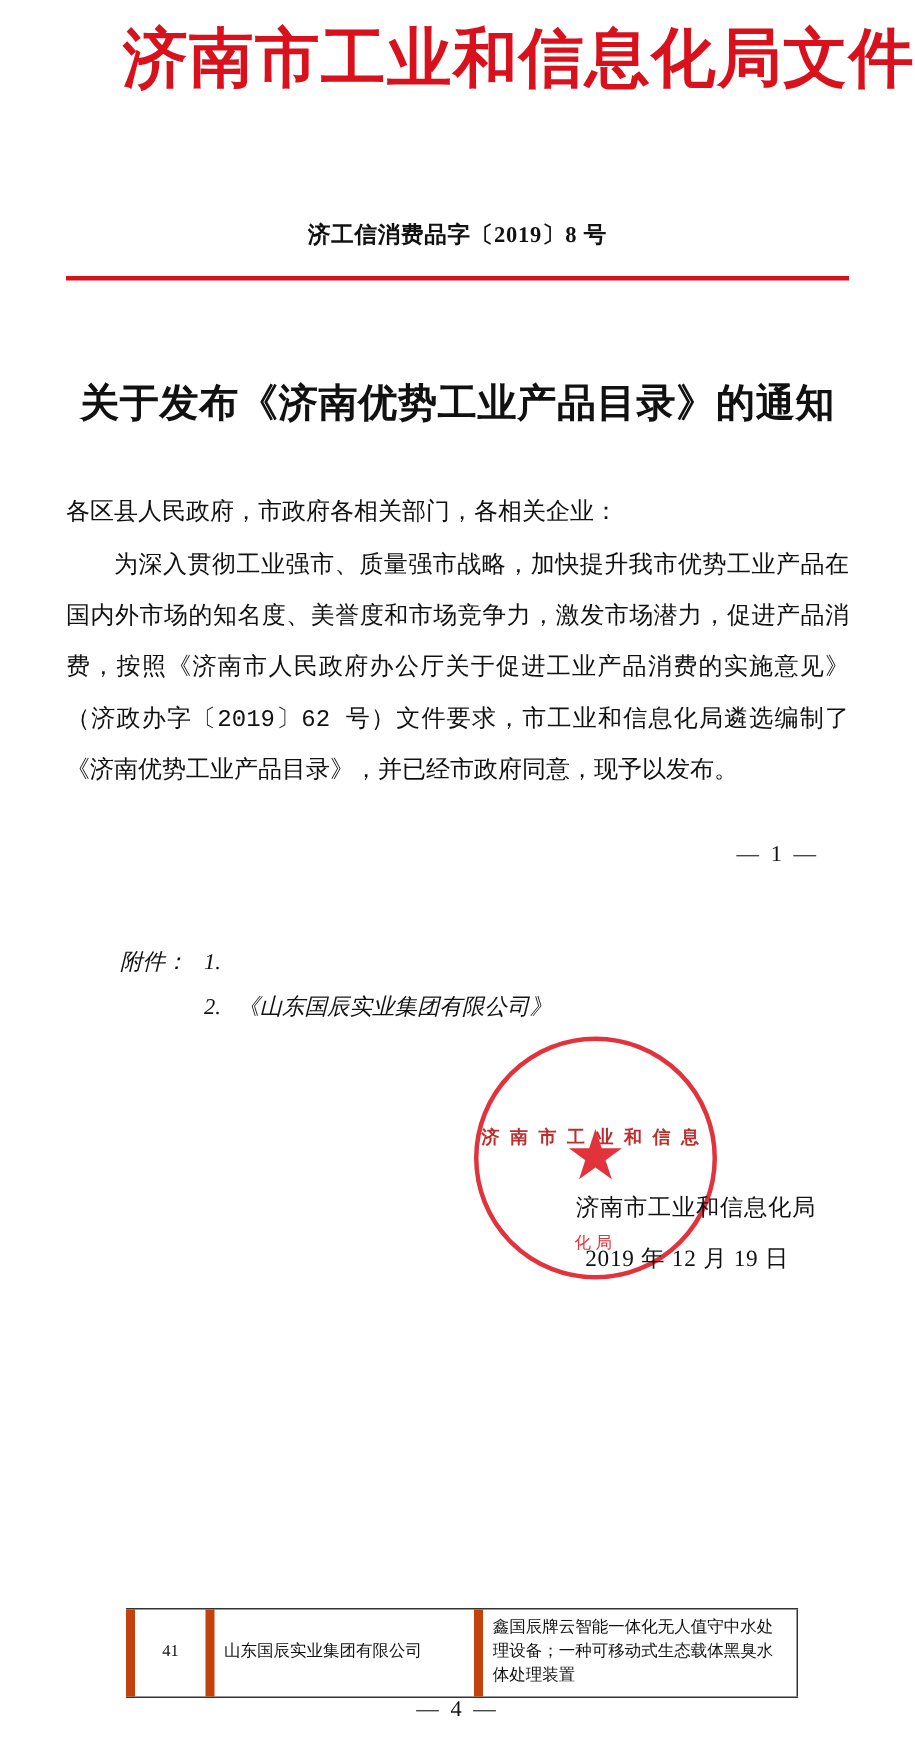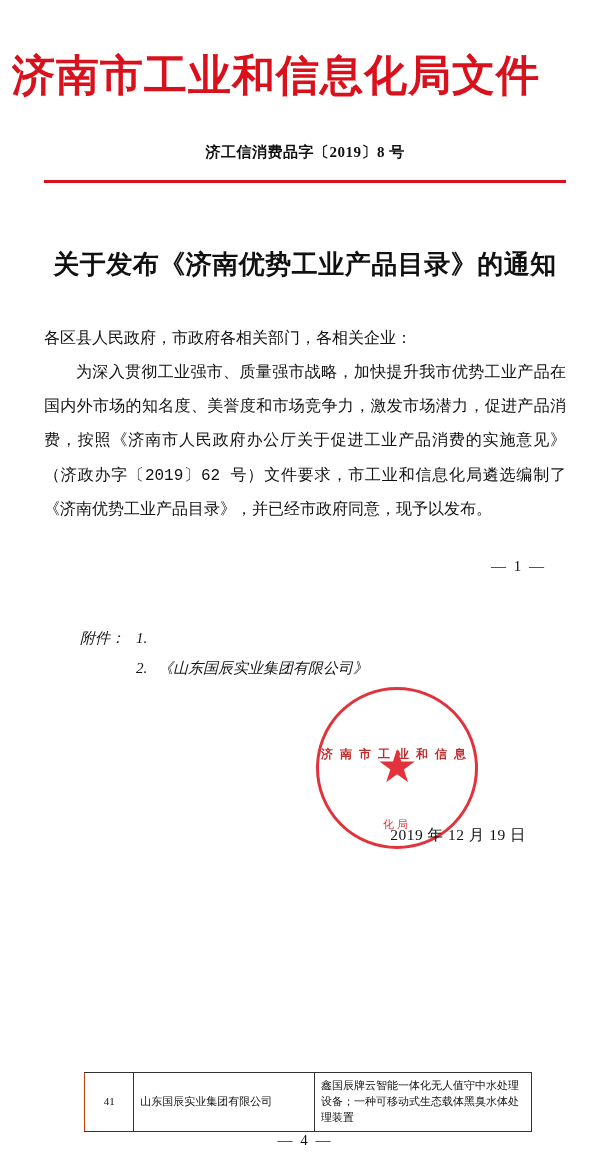--- a/index.html
+++ b/index.html
@@ -18,38 +18,37 @@
   .page {
     width: 610px;
     height: 1163px;
     position: relative;
     background: #fff;
     box-sizing: border-box;
   }
 
   
   .masthead {
-    text-align: left;
-    padding-top: 52px;
-    margin-left: 12px;
+    text-align: right;
+    padding-top: 16px;
   }
   .masthead-title {
     color: #d8111c;
     font-family: "DejaVu Serif", "Liberation Serif", serif;
     font-weight: bold;
     font-size: 43px;
     letter-spacing: 1px;
     line-height: 1.1;
     white-space: nowrap;
   }
 
   
   .docnum {
     text-align: center;
-    margin-top: 44px;
+    margin-top: 84px;
     font-size: 15px;
     font-weight: bold;
     letter-spacing: 0.5px;
     color: #111;
   }
 
   .red-rule {
     margin: 18px auto 0 auto;
     width: 522px;
     height: 2.5px;
@@ -187,21 +186,21 @@
     border-bottom: 1px solid #333;
     box-sizing: border-box;
   }
   .tbl {
     border-collapse: collapse;
     width: 448px;
     font-size: 11px;
     color: #111;
   }
   .tbl td {
-    border-left: 1px solid #c2410c;
+    border-left: 6px solid #c2410c;
     border-right: 1px solid #333;
     padding: 5px 6px;
     vertical-align: middle;
     line-height: 1.45;
   }
   .c-no { width: 38px; text-align: center; }
   .c-company { width: 178px; }
   .c-product { width: 216px; }
 
   
@@ -248,20 +247,21 @@
       <span>《山东国辰实业集团有限公司》</span>
     </div>
   </div>
 
   <div class="sign-block">
     <div class="seal">
       <div class="seal-text-top">济南市工业和信息</div>
       <div class="seal-star">★</div>
       <div class="seal-text-bottom">化局</div>
     </div>
+    <div class="sign-name">济南市工业和信息化局</div>
     <div class="sign-date">2019 年 12 月 19 日</div>
   </div>
 
   <div class="tbl-wrap">
     <table class="tbl">
       <tbody>
           <tr>
         <td class="c-no">41</td>
         <td class="c-company">山东国辰实业集团有限公司</td>
         <td class="c-product">鑫国辰牌云智能一体化无人值守中水处理设备；一种可移动式生态载体黑臭水体处理装置</td>

